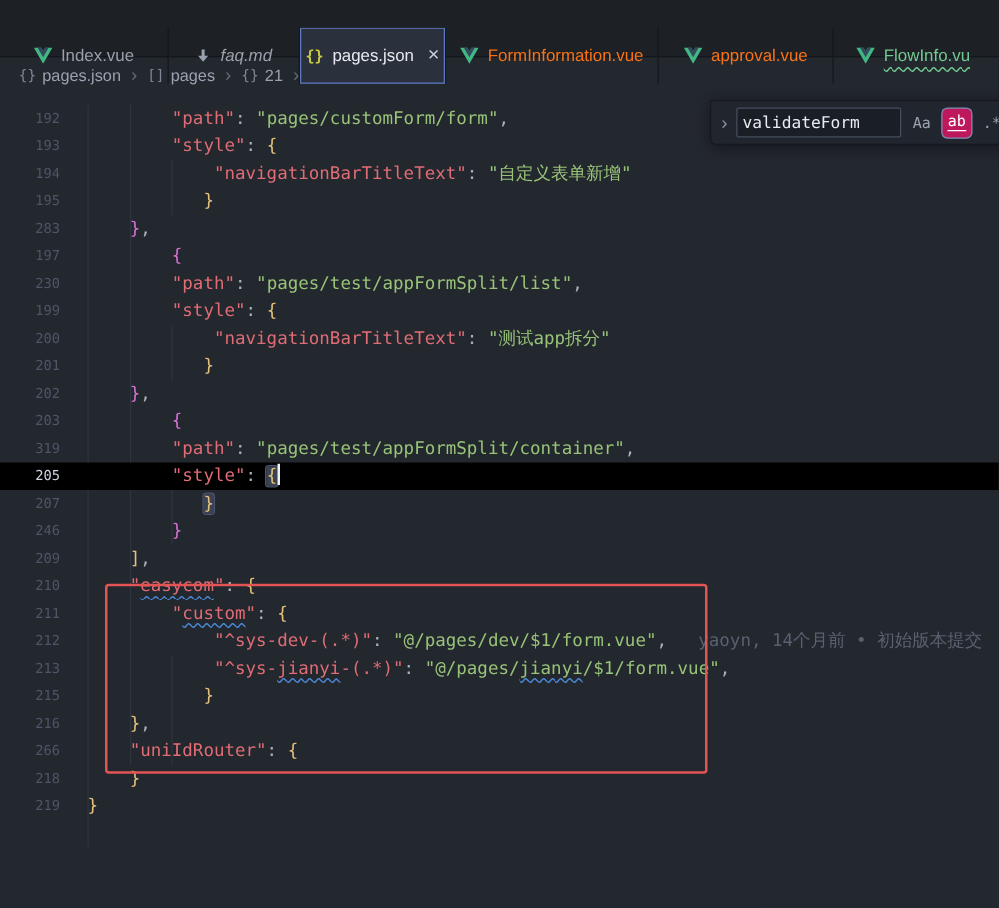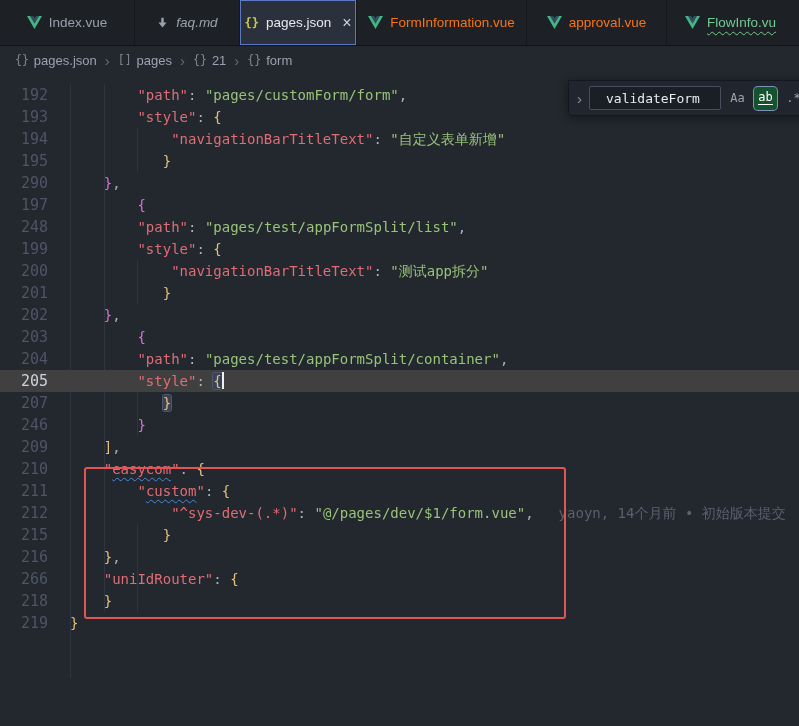--- a/index.html
+++ b/index.html
@@ -5,21 +5,21 @@
   html,body{margin:0;padding:0;}
   body{
     width:799px;height:726px;overflow:hidden;position:relative;
     background:#23272e;font-family:"Liberation Sans",sans-serif;
     -webkit-font-smoothing:antialiased;
   }
   
   .tabbar{display:flex;height:45px;background:#1d2125;border-bottom:1px solid #11151a;align-items:stretch;}
   .tab{display:flex;align-items:center;justify-content:center;gap:7px;box-sizing:border-box;
        border-right:1px solid #15191e;color:#99a0ac;font-size:13.5px;flex:0 0 auto;height:100%;
-       padding:0 10px;position:relative;cursor:pointer;white-space:nowrap;}
+       padding:0 10px;position:relative;cursor:pointer;white-space:nowrap;margin-top:22px;}
   .tab:nth-child(1){width:135px}
   .tab:nth-child(2){width:105px}
   .tab:nth-child(3){width:117px}
   .tab:nth-child(4){width:170px}
   .tab:nth-child(5){width:140px}
   .tab:nth-child(6){width:200px;justify-content:flex-start;padding-left:18px}
   .tab.preview .tab-label{font-style:italic}
   .tab.active{background:#2b313c;color:#e6e9ef;box-shadow:inset 0 0 0 1px #5d79c4;}
   .tab.modified{color:#f97316}
   .tab.dimmed-green{color:#f97316}
@@ -32,46 +32,46 @@
   .bc{display:flex;align-items:center;height:28px;padding-left:15px;gap:7px;font-size:13px;color:#9aa2b0;background:#23272e;}
   .bc .ico{color:#7f8794;font-family:"DejaVu Sans Mono",monospace;font-size:11.5px;}
   .bc .sep{color:#646c78;font-size:15px;margin:0 1px;}
   .bc .crumb{display:flex;align-items:center;gap:5px;cursor:pointer;}
   
   .codewrap{position:relative;padding-top:10px;height:643px;}
   .iguide{position:absolute;width:1px;background:#2e3440;z-index:0;}
   .line{display:flex;position:relative;height:22px;line-height:22px;
         font-family:"DejaVu Sans Mono","DejaVu Sans",monospace;font-size:14px;z-index:1;}
   .gutter{flex:0 0 70px;box-sizing:border-box;padding-right:22px;text-align:right;
-          color:#4d5566;font-size:15px;user-select:none;}
+          color:#4d5566;font-size:11px;user-select:none;}
   .code{white-space:pre;color:#abb2bf;}
   .tok.k{color:#e06c75}
   .tok.s{color:#98c379}
   .tok.p{color:#abb2bf}
   .tok.b1{color:#e5c07b}
   .tok.b2{color:#d671d6}
   .tok.bm{background:#3b4252;box-shadow:0 0 0 1px #4d5772;border-radius:2px;}
   .tok.sq{text-decoration:underline wavy;text-decoration-color:#4a88d8;
           text-decoration-thickness:1px;text-underline-offset:3px;}
   .caret{display:inline-block;width:2px;height:17px;background:#edf1f7;vertical-align:-3px;}
-  .line.cur{background:#404040;}
+  .line.cur{background:#000000;}
   .line.cur .gutter{color:#ccd2dd;}
   .ghost{color:#59616f;margin-left:25px;}
   .annotation{position:absolute;left:84px;top:393px;width:478px;height:148px;
               border:2px solid #e35454;border-radius:3px;z-index:5;pointer-events:none;}
   
   .findw{position:absolute;left:568px;top:80px;height:34px;display:flex;align-items:center;gap:5px;
          padding:0 6px;background:#21262e;border:1px solid #141820;border-radius:0 0 5px 5px;
          box-shadow:0 2px 10px rgba(0,0,0,.4);z-index:20;}
   .fchev{color:#8a93a1;font-size:15px;cursor:pointer;padding:0 2px;}
   .finput{width:132px;height:24px;background:#1a1e25;border:1px solid #454e5e;border-radius:2px;
-          color:#e8ecf2;font:13px "DejaVu Sans Mono",monospace;padding:0 16px;box-sizing:border-box;outline:none;}
+          color:#e8ecf2;font:13px "DejaVu Sans Mono",monospace;padding:0 4px;box-sizing:border-box;outline:none;}
   .fbtn{min-width:23px;height:23px;display:flex;align-items:center;justify-content:center;border-radius:4px;
         color:#9aa2af;font:12px "DejaVu Sans Mono",monospace;cursor:pointer;}
-  .fbtn.active{background:#14532d;color:#fff;box-shadow:0 0 0 1px #7d90b5;}
+  .fbtn.active{background:#be185d;color:#fff;box-shadow:0 0 0 1px #7d90b5;}
   .ww{border-bottom:1px solid currentColor;line-height:1.15;}
 </style>
 </head>
 <body>
 
 <div class="tabbar">
     <div class="tab normal">
       <span class="ticon">
         <svg width="15" height="13" viewBox="0 0 261 226">
           <path fill="#41b883" d="M161 0l-30.5 52.8L100 0H0l130.5 226L261 0z"></path>
@@ -164,29 +164,29 @@
       </div>
       <div class="line">
         <span class="gutter">194</span>
         <span class="code">            <span class="tok k">"navigationBarTitleText"</span><span class="tok p">: </span><span class="tok s">"自定义表单新增"</span></span>
       </div>
       <div class="line">
         <span class="gutter">195</span>
         <span class="code">           <span class="tok b1">}</span></span>
       </div>
       <div class="line">
-        <span class="gutter">290</span>
+        <span class="gutter">283</span>
         <span class="code">    <span class="tok b2">}</span><span class="tok p">,</span></span>
       </div>
       <div class="line">
         <span class="gutter">197</span>
         <span class="code">        <span class="tok b2">{</span></span>
       </div>
       <div class="line">
-        <span class="gutter">248</span>
+        <span class="gutter">230</span>
         <span class="code">        <span class="tok k">"path"</span><span class="tok p">: </span><span class="tok s">"pages/test/appFormSplit/list"</span><span class="tok p">,</span></span>
       </div>
       <div class="line">
         <span class="gutter">199</span>
         <span class="code">        <span class="tok k">"style"</span><span class="tok p">: </span><span class="tok b1">{</span></span>
       </div>
       <div class="line">
         <span class="gutter">200</span>
         <span class="code">            <span class="tok k">"navigationBarTitleText"</span><span class="tok p">: </span><span class="tok s">"测试app拆分"</span></span>
       </div>
@@ -196,21 +196,21 @@
       </div>
       <div class="line">
         <span class="gutter">202</span>
         <span class="code">    <span class="tok b2">}</span><span class="tok p">,</span></span>
       </div>
       <div class="line">
         <span class="gutter">203</span>
         <span class="code">        <span class="tok b2">{</span></span>
       </div>
       <div class="line">
-        <span class="gutter">204</span>
+        <span class="gutter">319</span>
         <span class="code">        <span class="tok k">"path"</span><span class="tok p">: </span><span class="tok s">"pages/test/appFormSplit/container"</span><span class="tok p">,</span></span>
       </div>
       <div class="line cur">
         <span class="gutter">205</span>
         <span class="code">        <span class="tok k">"style"</span><span class="tok p">: </span><span class="tok b1 bm">{</span><span class="caret"></span></span>
       </div>
       <div class="line">
         <span class="gutter">207</span>
         <span class="code">           <span class="tok b1 bm">}</span></span>
       </div>
@@ -226,20 +226,24 @@
         <span class="gutter">210</span>
         <span class="code">    <span class="tok k">"</span><span class="tok k sq">easycom</span><span class="tok k">"</span><span class="tok p">: </span><span class="tok b1">{</span></span>
       </div>
       <div class="line">
         <span class="gutter">211</span>
         <span class="code">        <span class="tok k">"</span><span class="tok k sq">custom</span><span class="tok k">"</span><span class="tok p">: </span><span class="tok b1">{</span></span>
       </div>
       <div class="line">
         <span class="gutter">212</span>
         <span class="code">            <span class="tok k">"^sys-dev-(.*)"</span><span class="tok p">: </span><span class="tok s">"@/pages/dev/$1/form.vue"</span><span class="tok p">,</span><span class="ghost">yaoyn, 14个月前 • 初始版本提交</span></span>
+      </div>
+      <div class="line">
+        <span class="gutter">213</span>
+        <span class="code">            <span class="tok k">"^sys-</span><span class="tok k sq">jianyi</span><span class="tok k">-(.*)"</span><span class="tok p">: </span><span class="tok s">"@/pages/</span><span class="tok s sq">jianyi</span><span class="tok s">/$1/form.vue"</span><span class="tok p">,</span></span>
       </div>
       <div class="line">
         <span class="gutter">215</span>
         <span class="code">           <span class="tok b1">}</span></span>
       </div>
       <div class="line">
         <span class="gutter">216</span>
         <span class="code">    <span class="tok b1">}</span><span class="tok p">,</span></span>
       </div>
       <div class="line">

